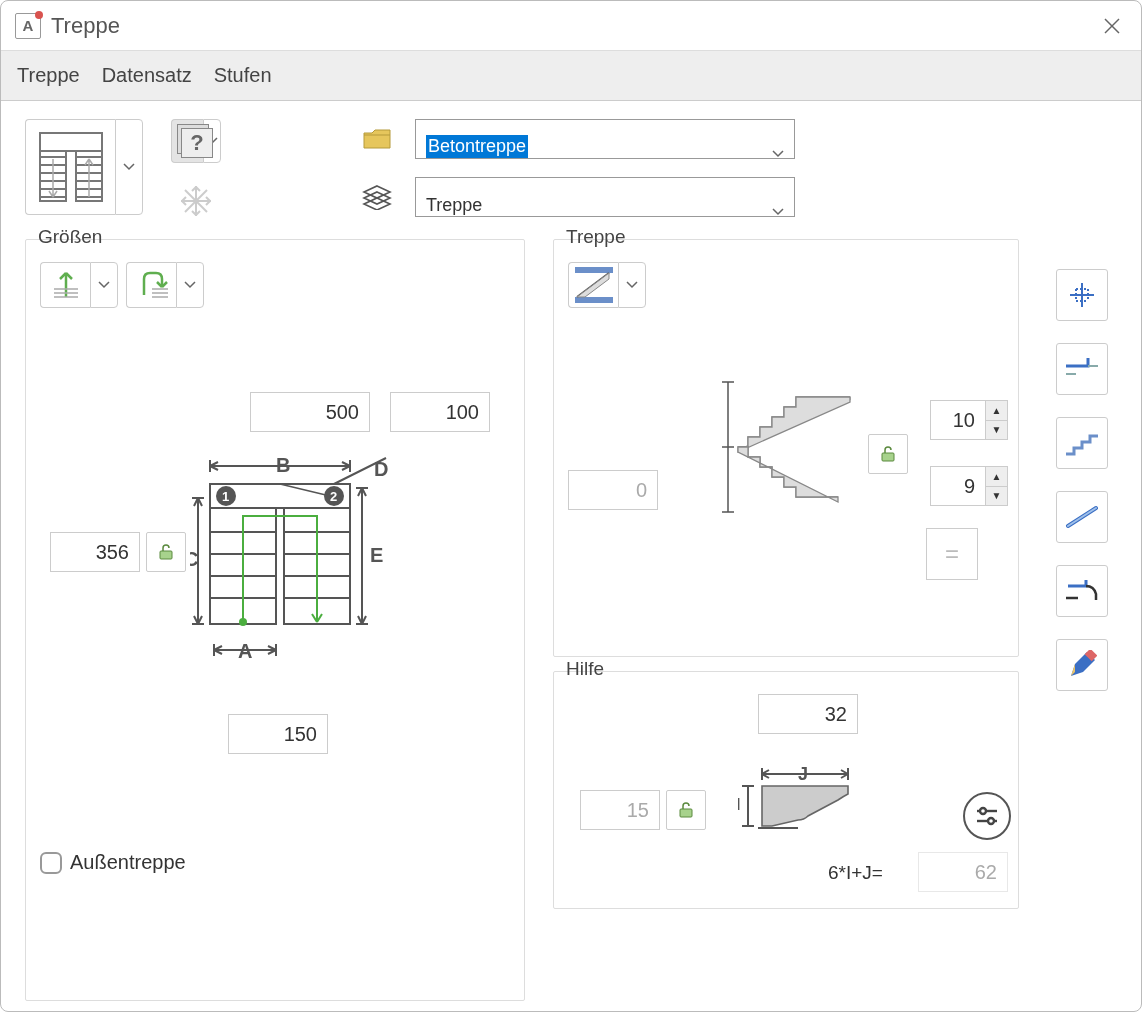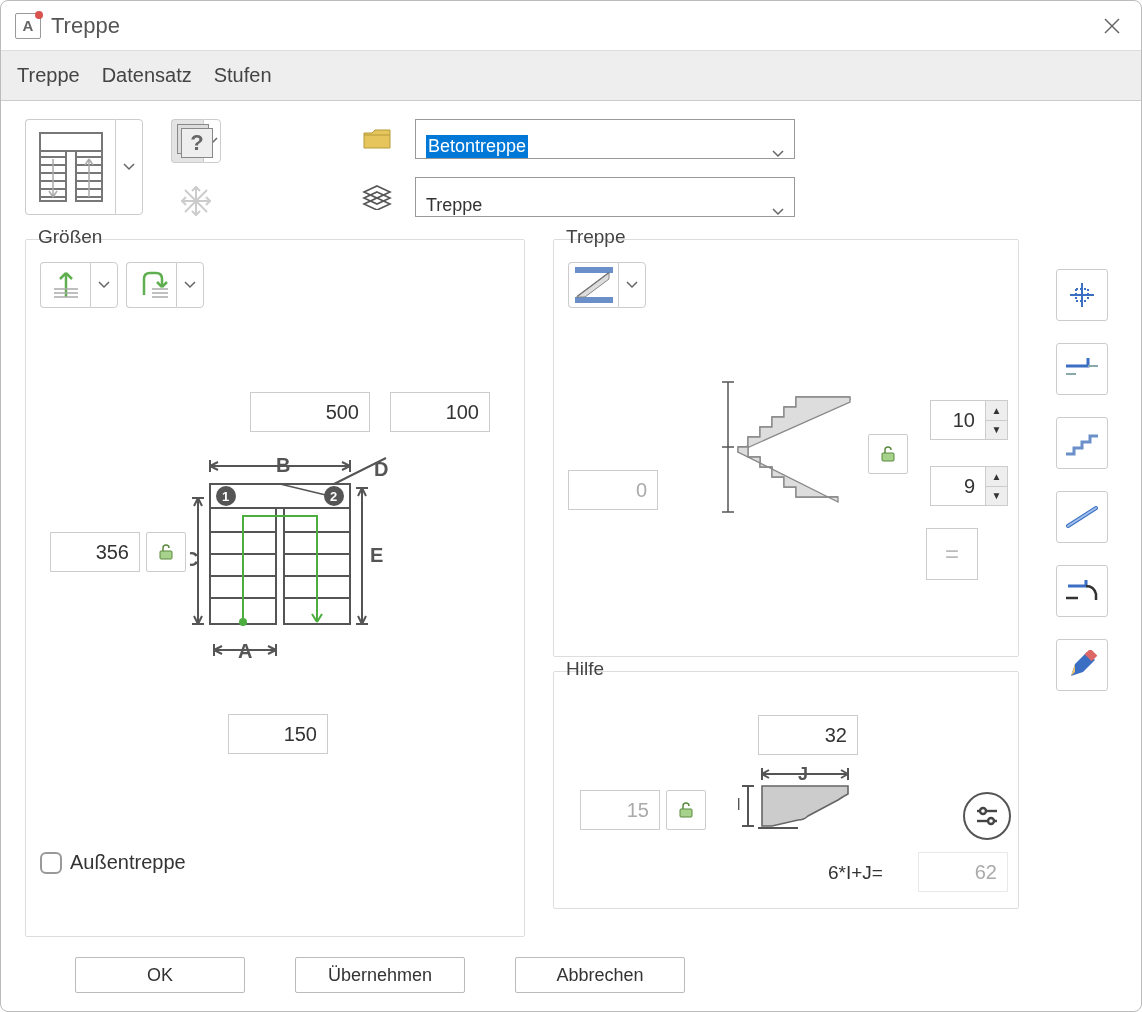--- a/index.html
+++ b/index.html
@@ -490,21 +490,21 @@
 
           <div class="pos" style="left:358px; top:206px;">
             <div class="eq-btn">=</div>
           </div>
         </div>
       </div>
 
       <div class="group">
         <div class="group-label">Hilfe</div>
         <div class="stufen-body">
-          <div class="pos" style="left:190px; top:0;margin-top:21px;">
+          <div class="pos" style="left:190px; top:0;">
             <input class="input" style="width: 100px;" value="32">
           </div>
           <div class="pos" style="left:0; top:96px; display:flex; gap:6px; align-items:center;padding-left:12px;">
             <input class="input ro" style="width: 80px;" readonly="" value="15">
             <div class="lock-btn">
               <svg width="20" height="20" viewBox="0 0 20 20">
                 <rect x="4" y="9" width="12" height="8" rx="1" fill="#a7d28c" stroke="#5b8a3e"></rect>
                 <path d="M7 9 V6 a3 3 0 0 1 6 0" fill="none" stroke="#5b8a3e" stroke-width="1.5"></path>
               </svg>
             </div>
@@ -592,19 +592,14 @@
       <div class="side-tool">
         <svg width="30" height="30" viewBox="0 0 30 30">
           <path d="M4 26 L8 14 L20 2 L28 10 L16 22 Z" fill="#3b6fc4"></path>
           <path d="M4 26 L8 22 L8 14 Z" fill="#e9c46a"></path>
           <rect x="19" y="1" width="10" height="8" transform="rotate(45 24 5)" fill="#d66"></rect>
         </svg>
       </div>
     </div>
   </div>
 
-  <div class="footer">
-    <button style="margin-left:50px;">OK</button>
-    <button style="margin-left:-90px;">Übernehmen</button>
-    <button style="margin-left:-90px;">Abbrechen</button>
-  </div>
 
 </div>
 
 </body></html>

